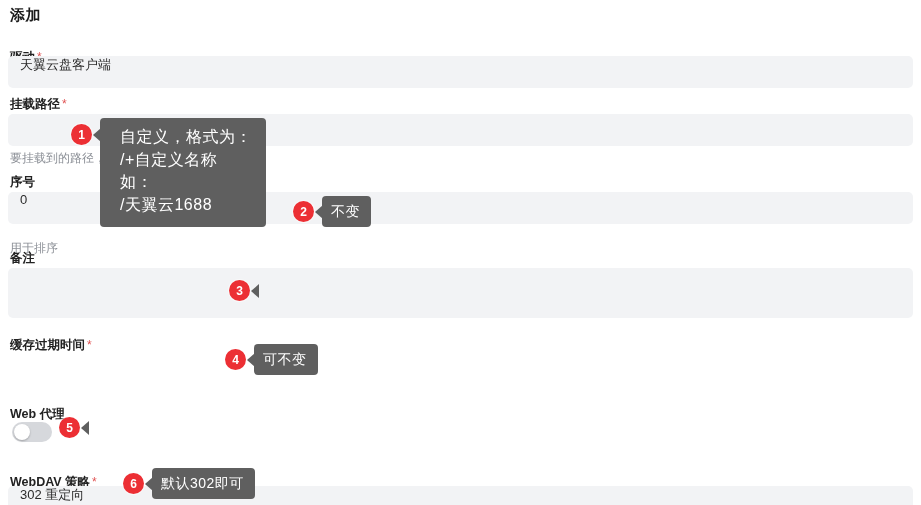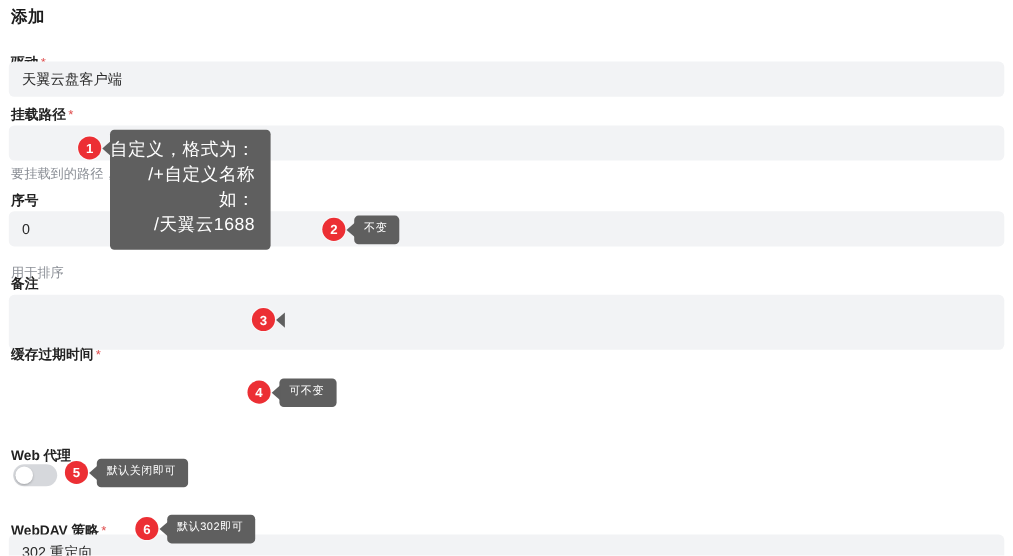--- a/index.html
+++ b/index.html
@@ -43,21 +43,20 @@
   .input {
     position: absolute;
     left: 8px;
     width: 905px;
     background: #f2f3f5;
     border: none;
     border-radius: 5px;
     font-size: 13px;
     color: #2b2b2b;
     display: flex;
-    align-items: center;
     padding-left: 12px;
   }
   .input.area { align-items: flex-start; padding-top: 10px; }
   .helper {
     position: absolute;
     left: 10px;
     font-size: 12px;
     color: #8b8f96;
     white-space: nowrap;
   }
@@ -105,32 +104,31 @@
     border-bottom: 7px solid transparent;
     border-right: 8px solid #5f5f5f;
     margin-left: 1px;
     flex: 0 0 auto;
     z-index: 2;
   }
   .bubble {
     background: #5f5f5f;
     color: #ffffff;
     border-radius: 4px;
-    font-size: 10px;
+    font-size: 14px;
     line-height: 1.45;
     padding: 5px 11px 6px 9px;
     margin-left: -1px;
     white-space: pre-line;
     letter-spacing: .5px;
   }
   .bubble.big {
     font-size: 16px;
     line-height: 1.42;
-    padding: 8px 14px 10px 0;
-    text-align: right;
+    padding: 8px 14px 10px 20px;
   }
 </style>
 </head>
 <body>
 
 <div id="root">
 
   <div class="page-title">添加</div>
 
   <div class="field-label" style="top:49px;">
@@ -156,21 +154,21 @@
   </div>
   <div class="helper" style="top:240px;">用于排序</div>
 
   <div class="field-label" style="top:250px;">
     <span>备注</span>
   </div>
   <div class="input area" style="top:268px; height:50px;">
     <span></span>
   </div>
 
-  <div class="field-label" style="top:314px;">
+  <div class="field-label" style="top:337px;">
     <span>缓存过期时间</span><span class="req">*</span>
   </div>
 
   <div class="field-label" style="top:406px;">
     <span>Web 代理</span>
   </div>
   <div class="toggle" style="left:12px; top:422px;">
     <div class="knob"></div>
   </div>
 
@@ -203,21 +201,20 @@
 
   <div class="callout" style="left:225px; top:344px;">
     <div class="badge">4</div>
     <div class="arrow"></div>
     <div class="bubble">可不变</div>
   </div>
 
   <div class="callout" style="left:59px; top:417px;">
     <div class="badge">5</div>
     <div class="arrow"></div>
-    <div class="bubble">默认关闭即可</div>
   </div>
 
   <div class="callout" style="left:123px; top:468px;">
     <div class="badge">6</div>
     <div class="arrow"></div>
     <div class="bubble">默认302即可</div>
   </div>
 
 </div>
 

